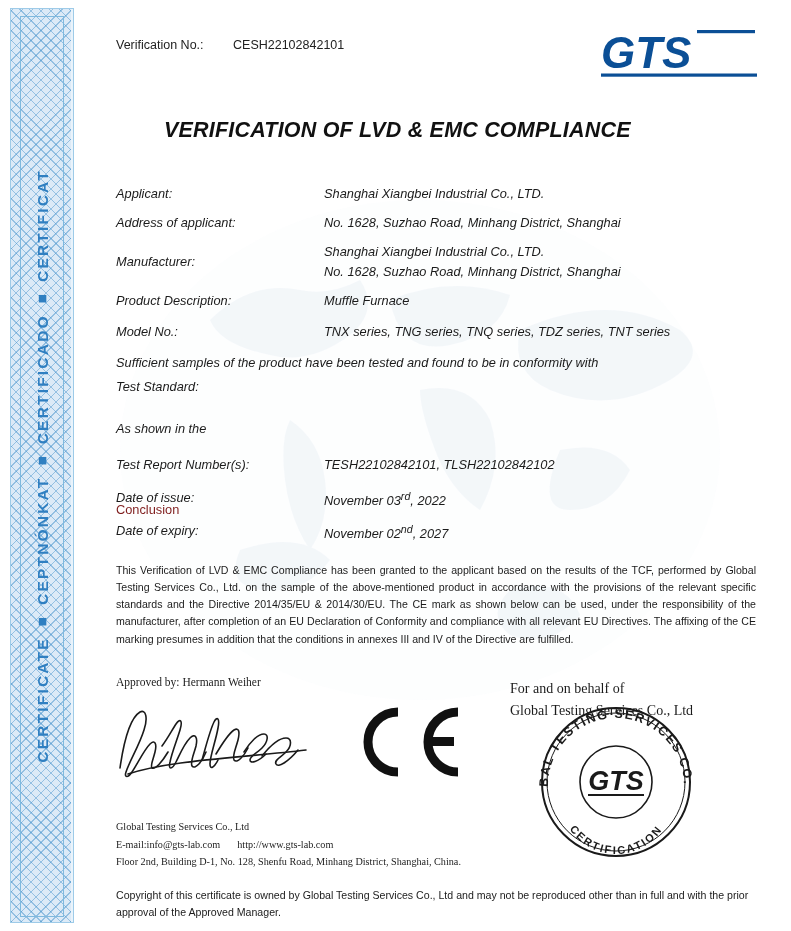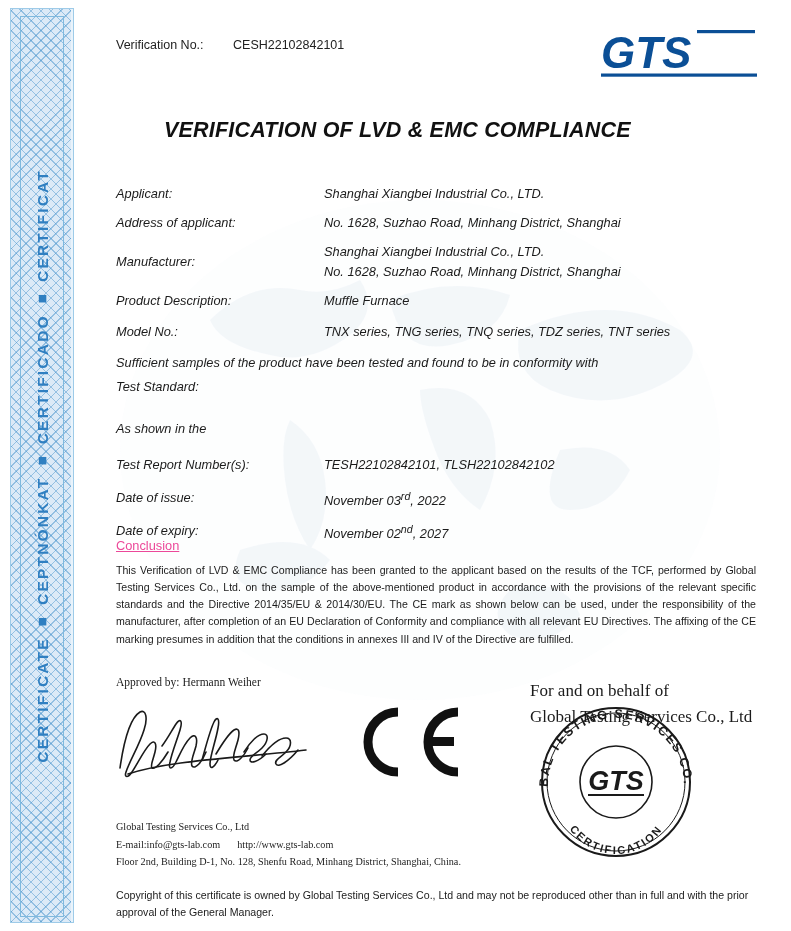--- a/index.html
+++ b/index.html
@@ -160,24 +160,23 @@
   .full-row {
     position: relative;
     font-size: 12.8px;
     color: #1b1b1b;
     padding-top: 4px;
     min-height: 24px;
   }
   .conclusion {
     position: absolute;
     left: 30px;
-    top: 538px;
+    top: 502px;
     font-size: 12.8px;
-    color: #ec4899;
-    text-decoration: underline;
+    color: #7f1d1d;
   }
 
   .body-para {
     position: absolute;
     left: 30px;
     top: 562px;
     width: 640px;
     font-size: 10.6px;
     line-height: 1.62;
     color: #1b1b1b;
@@ -187,24 +186,24 @@
   .approved-by {
     position: absolute;
     left: 30px;
     top: 676px;
     font-family: "Liberation Serif", serif;
     font-size: 11.5px;
     color: #1b1b1b;
   }
   .behalf {
     position: absolute;
-    left: 444px;
+    left: 424px;
     top: 678px;
     font-family: "Liberation Serif", serif;
-    font-size: 17px;
+    font-size: 14px;
     color: #1b1b1b;
     line-height: 1.55;
   }
 
   .signature {
     position: absolute;
     left: 24px;
     top: 700px;
     width: 220px;
     height: 86px;
@@ -397,16 +396,16 @@
     <div class="footer-block">
       <div>Global Testing Services Co., Ltd</div>
       <div>
         <span>E-mail:info@gts-lab.com</span>
         <span style="display:inline-block;width:12px;"></span>
         <span>http://www.gts-lab.com</span>
       </div>
       <div>Floor 2nd, Building D-1, No. 128, Shenfu Road, Minhang District, Shanghai, China.</div>
     </div>
 
-    <div class="copyright">Copyright of this certificate is owned by Global Testing Services Co., Ltd and may not be reproduced other than in full and with the prior approval of the General Manager.</div>
+    <div class="copyright">Copyright of this certificate is owned by Global Testing Services Co., Ltd and may not be reproduced other than in full and with the prior approval of the Approved Manager.</div>
 
   </div>
 </div>
 
 </body></html>

